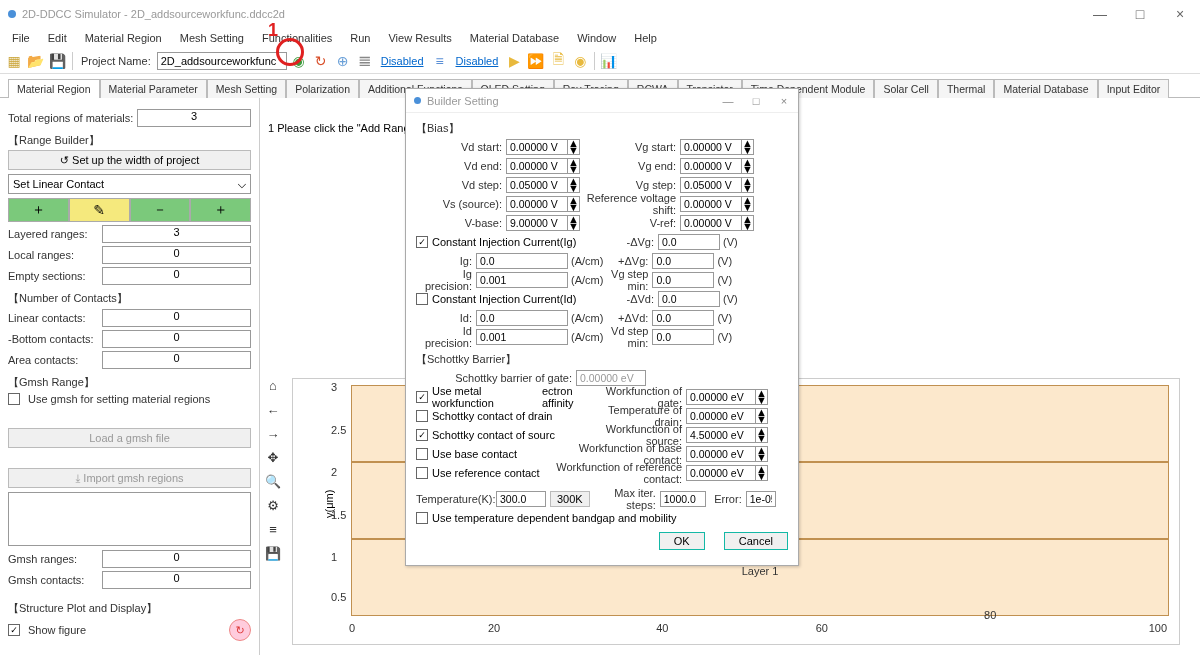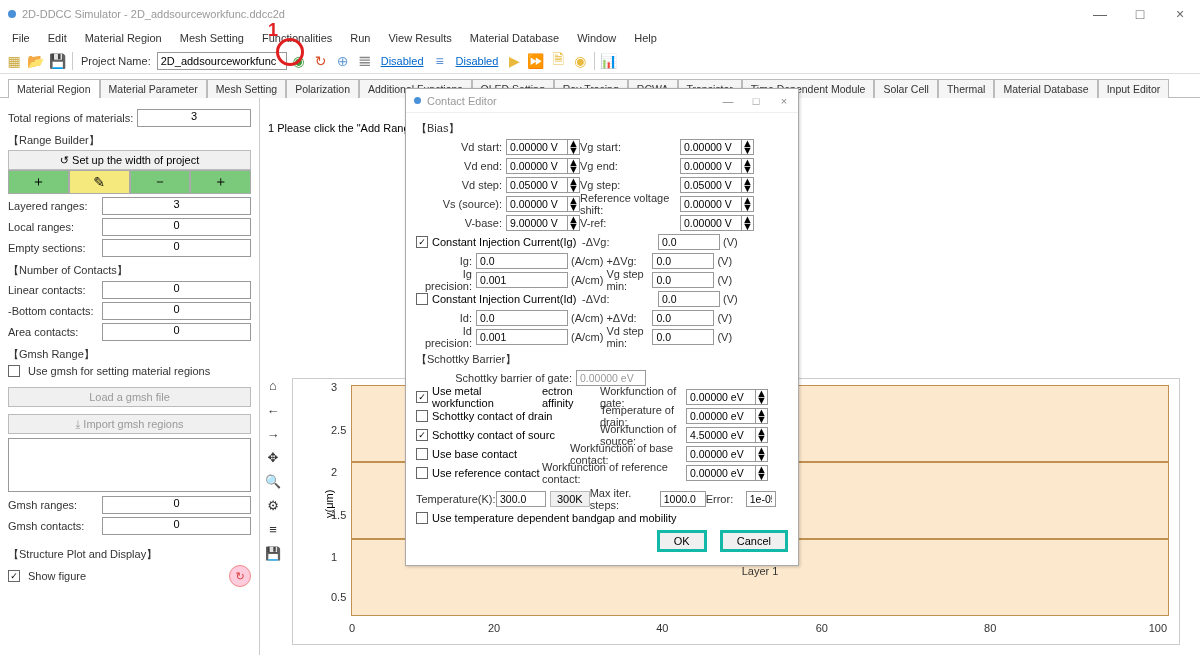--- a/index.html
+++ b/index.html
@@ -42,31 +42,31 @@
 .chart-icons div { width: 18px; height: 18px; font-size: 13px; color: #333; text-align: center; }
 .dialog { position: absolute; left: 405px; top: 88px; width: 394px; height: 478px; background: #fff; border: 1px solid #aaa; box-shadow: 1px 1px 3px rgba(0,0,0,0.2); z-index: 50; }
 .dialog-title { height: 24px; display: flex; align-items: center; padding: 0 8px; color: #999; font-size: 11px; border-bottom: 1px solid #eee; }
 .dialog-title .dot { width: 7px; height: 7px; border-radius: 50%; background: #4a90d9; margin-right: 6px; }
 .dialog-ctrl { position: absolute; right: 0; top: 0; display: flex; }
 .dialog-ctrl div { width: 28px; height: 24px; display: flex; align-items: center; justify-content: center; color: #888; }
 .dialog-body { padding: 6px 10px; font-size: 11px; }
 .dlg-section { margin: 2px 0; color: #333; }
 .dlg-row { display: flex; align-items: center; margin: 1px 0; height: 18px; }
 .dlg-row .lbl { text-align: right; padding-right: 4px; color: #333; }
-.dlg-row .lbl2 { text-align: left; padding-right: 4px; color: #333; }
+.dlg-row .lbl2 { text-align: right; padding-right: 4px; color: #333; }
 .num-input { border: 1px solid #999; height: 16px; padding: 0 3px; font-size: 10.5px; background: #fff; }
 .spinner { width: 12px; height: 16px; border: 1px solid #999; border-left: none; font-size: 7px; display: flex; flex-direction: column; }
 .spinner div { flex: 1; text-align: center; line-height: 7px; }
 .unit { padding: 0 3px; color: #333; }
 .chk { width: 12px; height: 12px; border: 1px solid #666; margin-right: 4px; display: inline-flex; align-items: center; justify-content: center; font-size: 9px; }
 .plot-area { position: absolute; left: 58px; top: 6px; right: 10px; bottom: 28px; }
 .plot-layer { background: #fce8cc; border: 1px solid #c09050; }
 .axis-label { position: absolute; font-size: 11px; color: #333; }
 .y-axis-title { position: absolute; left: 36px; top: 50%; transform: rotate(-90deg); transform-origin: left; font-size: 11px; }
-.btn-dlg { border: 3px solid #14b8a6; background: #f0f0f0; padding: 2px 14px; margin-left: 10px; }
+.btn-dlg { border: 1px solid #14b8a6; background: #f0f0f0; padding: 2px 14px; margin-left: 16px; }
 </style>
 </head>
 <body>
 
 <div class="titlebar">
   <span class="dot"></span>
   <span>2D-DDCC Simulator - 2D_addsourceworkfunc.ddcc2d</span>
   <div class="win-controls">
     <div>—</div>
     <div>□</div>
@@ -131,20 +131,24 @@
 
 <div class="content">
 
   <div class="left-panel">
     <div class="field-row">
       <label>Total regions of materials:</label>
       <div class="boxed-input" style="width:80px">3</div>
     </div>
     <div class="section-label">【Range Builder】</div>
     <div class="btn btn-wide">↺ Set up the width of project</div>
+    <div class="dropdown" style="margin:4px 0">
+      <span>Set Linear Contact</span>
+        <span>⌵</span>
+    </div>
     <div class="btn-row4">
       <div class="sq green">＋</div>
       <div class="sq yellow">✎</div>
       <div class="sq green">－</div>
       <div class="sq green">＋</div>
     </div>
     <div class="field-row">
         <label style="width:90px">Layered ranges:</label>
         <div class="boxed-input">3</div>
       </div>
@@ -167,21 +171,21 @@
       </div>
     <div class="field-row">
         <label style="width:90px">Area contacts:</label>
         <div class="boxed-input">0</div>
       </div>
     <div class="section-label">【Gmsh Range】</div>
     <div class="field-row">
         <span class="chk"></span>
         <label>Use gmsh for setting material regions</label>
       </div>
-    <div class="btn btn-wide" style="color:#999;margin:7px 0">Load a gmsh file</div>
+    <div class="btn btn-wide" style="color:#999;margin:20px 0">Load a gmsh file</div>
     <div class="btn btn-wide" style="color:#999">⤓ Import gmsh regions</div>
     <div class="empty-box"></div>
     <div class="field-row">
         <label style="width:90px">Gmsh ranges:</label>
         <div class="boxed-input">0</div>
       </div>
     <div class="field-row">
         <label style="width:90px">Gmsh contacts:</label>
         <div class="boxed-input">0</div>
       </div>
@@ -221,30 +225,30 @@
       <span class="axis-label" style="left:38px;top:17%">2.5</span>
       <span class="axis-label" style="left:38px;top:33%">2</span>
       <span class="axis-label" style="left:38px;top:49%">1.5</span>
       <span class="axis-label" style="left:38px;top:65%">1</span>
       <span class="axis-label" style="left:38px;top:80%">0.5</span>
 
       <span class="axis-label" style="bottom:10px;left:56px">0</span>
       <span class="axis-label" style="bottom:10px;left:22%">20</span>
       <span class="axis-label" style="bottom:10px;left:41%">40</span>
       <span class="axis-label" style="bottom:10px;left:59%">60</span>
-      <span class="axis-label" style="bottom:10px;left:78%">80</span>
+      <span class="axis-label" style="bottom:23px;left:78%">80</span>
       <span class="axis-label" style="bottom:10px;right:12px">100</span>
     </div>
   </div>
 </div>
 
 <div class="dialog">
   <div class="dialog-title">
     <span class="dot"></span>
-    <span>Contact Editor</span>
+    <span>Builder Setting</span>
     <div class="dialog-ctrl">
       <div>—</div>
       <div>□</div>
       <div>×</div>
     </div>
   </div>
   <div class="dialog-body">
     <div class="dlg-section">【Bias】</div>
 
     <div class="dlg-row">

